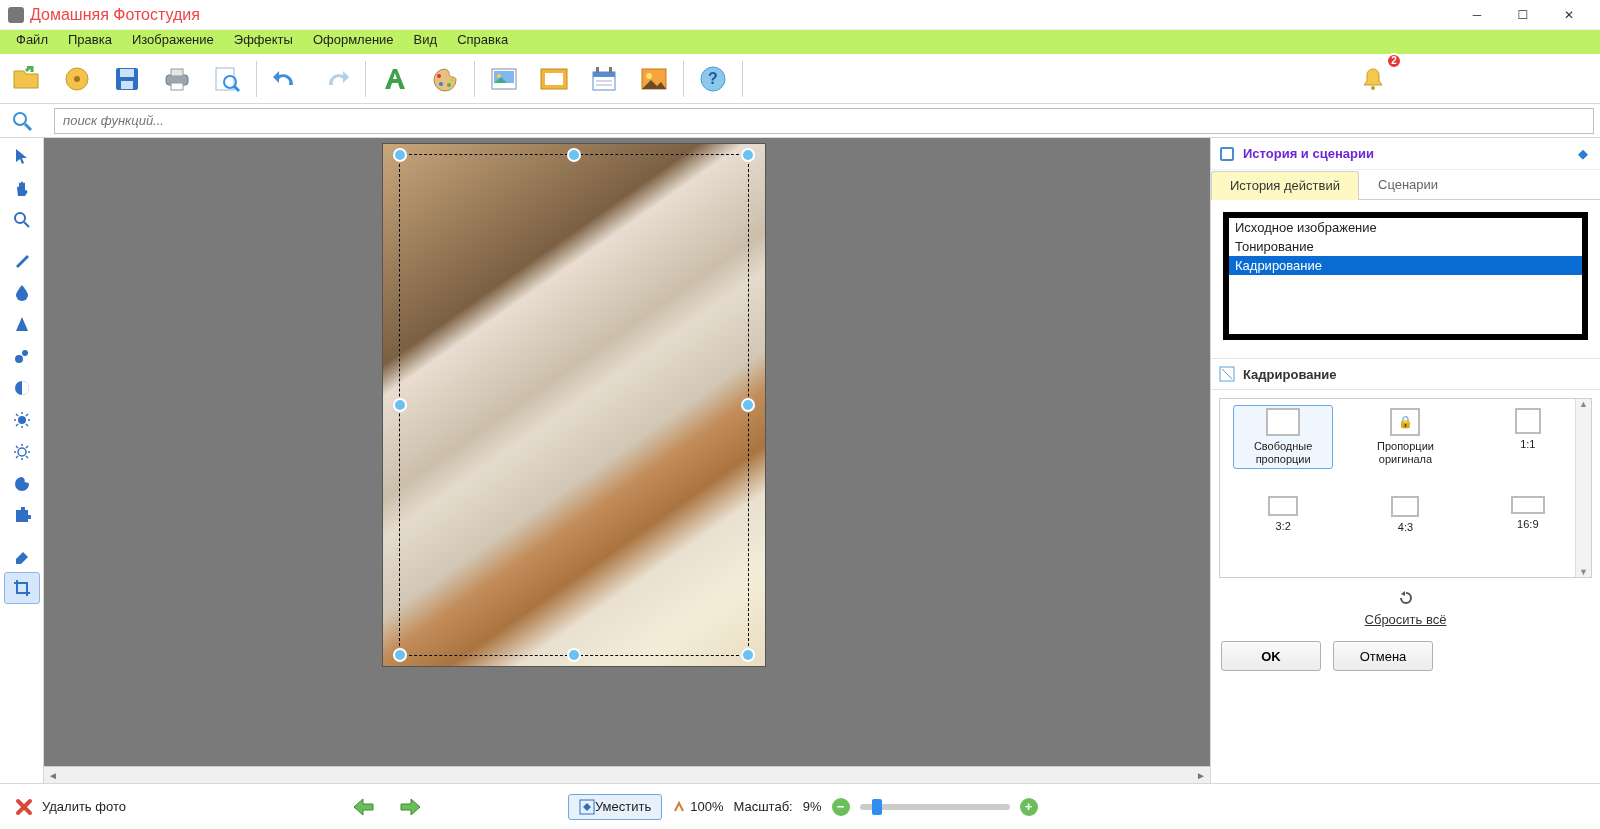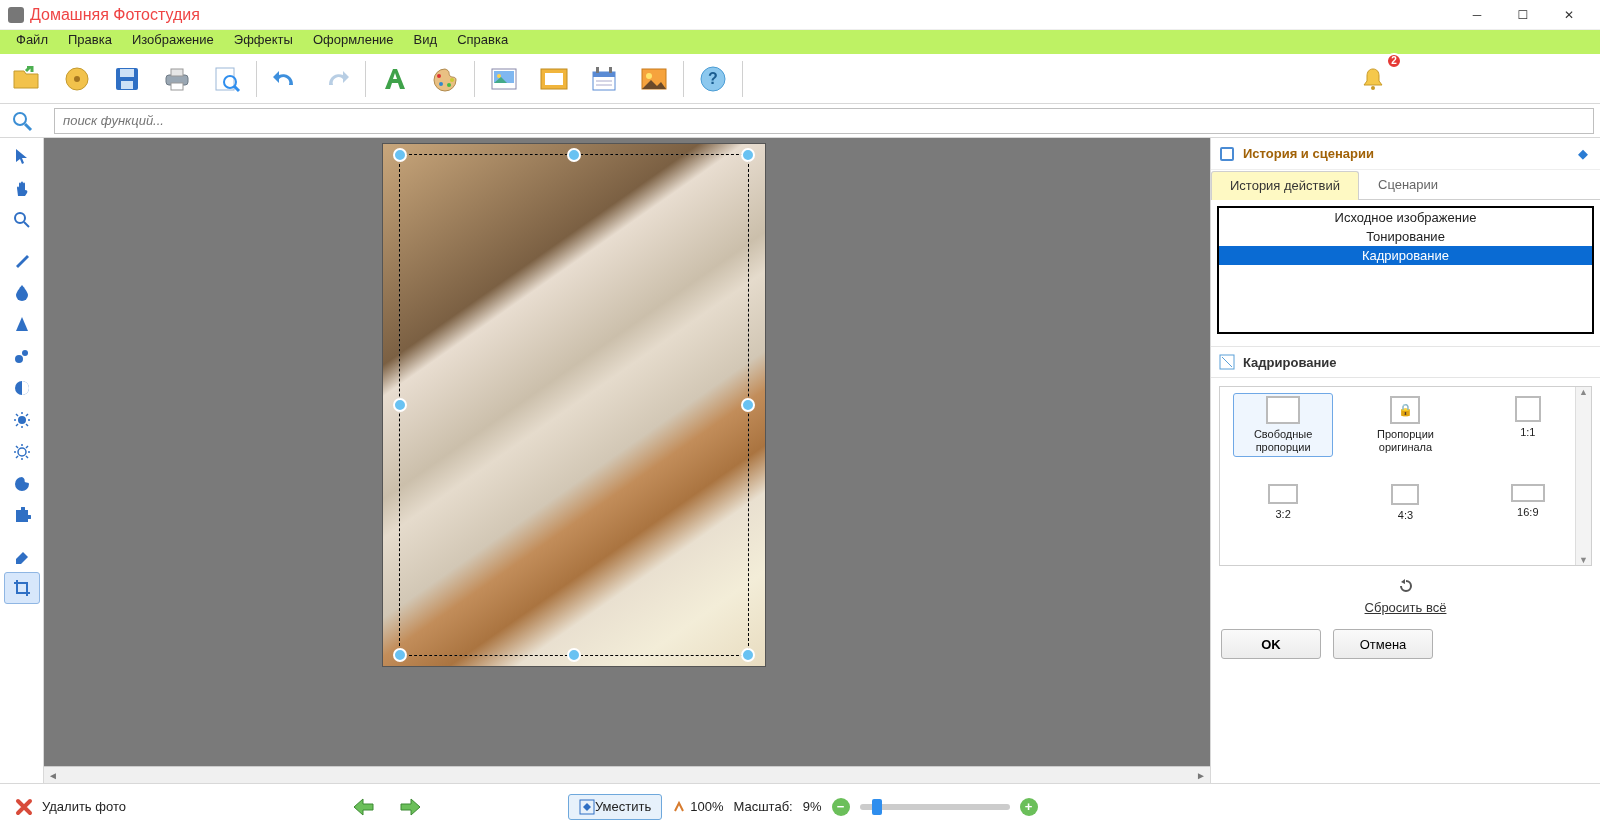--- a/index.html
+++ b/index.html
@@ -47,28 +47,28 @@
   border: 1px solid #555; }
 .crop-rect { position: absolute; left: 16px; top: 10px; right: 16px; bottom: 10px; border: 1px dashed #fff; outline: 1px dashed #000; outline-offset: -1px; }
 .crop-handle { position: absolute; width: 14px; height: 14px; border-radius: 50%; background: #69c2f2; border: 2px solid #fff; }
 .h-tl { left: -7px; top: -7px; } .h-tc { left: calc(50% - 7px); top: -7px; } .h-tr { right: -7px; top: -7px; }
 .h-ml { left: -7px; top: calc(50% - 7px); } .h-mr { right: -7px; top: calc(50% - 7px); }
 .h-bl { left: -7px; bottom: -7px; } .h-bc { left: calc(50% - 7px); bottom: -7px; } .h-br { right: -7px; bottom: -7px; }
 
 
 .right-panel { width: 390px; background: #fff; border-left: 1px solid #d8d8d8; display: flex; flex-direction: column; }
 .panel-header { height: 32px; display: flex; align-items: center; padding: 0 8px; border-bottom: 1px solid #eee; gap: 8px; }
-.panel-header .ph-title { flex: 1; font-weight: bold; font-size: 13px; color: #a16207; }
+.panel-header .ph-title { flex: 1; font-weight: bold; font-size: 13px; color: #6d28d9; }
 .panel-header .collapse-btn { width: 18px; height: 18px; display: flex; align-items: center; justify-content: center; color: #2b7cd3; }
 
 .tabs { height: 30px; display: flex; border-bottom: 1px solid #cfcfcf; }
 .tabs .tab { padding: 6px 18px; font-size: 13px; border: 1px solid transparent; border-bottom: none; cursor: default; color: #666; }
 .tabs .tab.active { border-color: #cfcfcf; background: #fef9c3; color: #333; border-top-left-radius: 3px; border-top-right-radius: 3px; position: relative; top: 1px; }
 
-.history-list { margin: 6px; border: 2px solid #000000; height: 128px; overflow: auto; font-size: 13px; text-align: center; }
+.history-list { margin: 12px; border: 6px solid #000000; height: 128px; overflow: auto; font-size: 13px; }
 .history-list .hitem { padding: 2px 6px; }
 .history-list .hitem.selected { background: #0a6bd3; color: #fff; }
 
 .section-header { height: 32px; display: flex; align-items: center; padding: 0 8px; gap: 8px; border-top: 1px solid #e5e5e5; border-bottom: 1px solid #e5e5e5; margin-top: 6px; }
 .section-header .sh-title { font-weight: bold; font-size: 13px; color: #333; }
 
 .crop-body { flex: 1; padding: 8px; display: flex; flex-direction: column; gap: 8px; }
 .dims-row { background: #dcdcdc; padding: 6px 8px; display: flex; align-items: center; border: 1px solid #bbb; border-radius: 3px; }
 .dims-row label { font-size: 13px; margin-right: 4px; }
 .dims-row .numfield { display: flex; align-items: center; border: 1px solid #999; background: #fff; height: 22px; }

